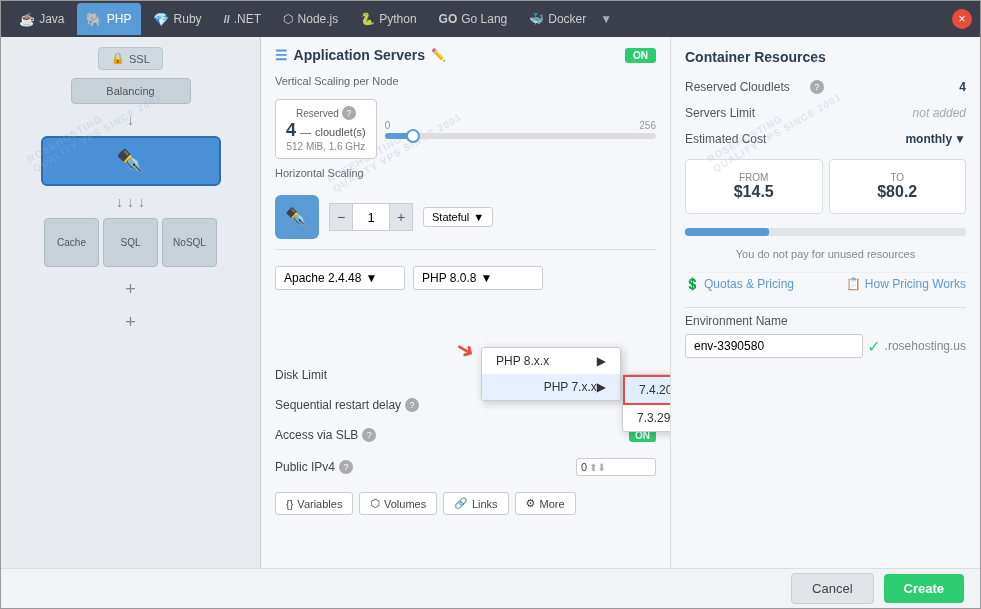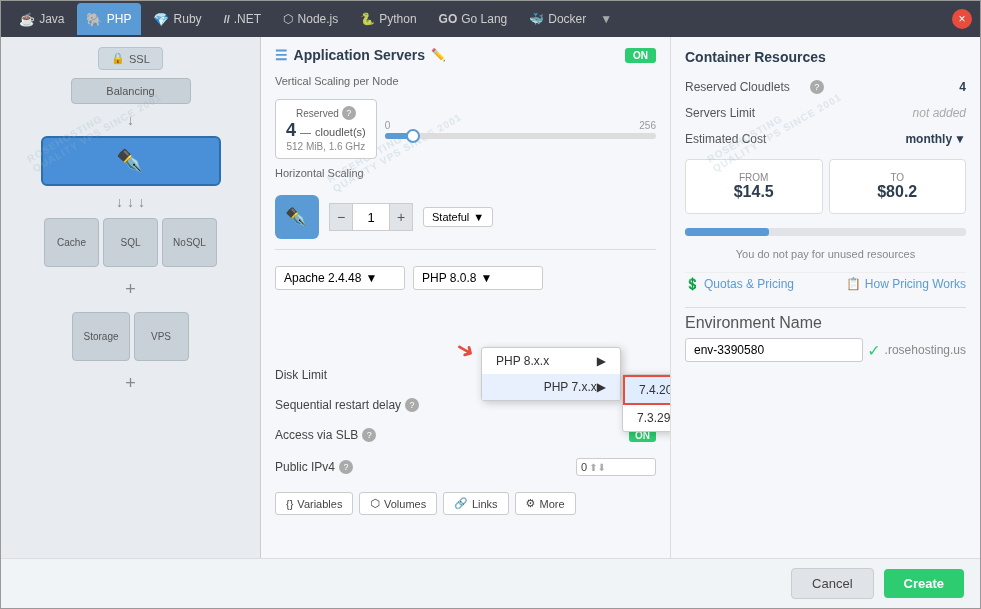--- a/index.html
+++ b/index.html
@@ -556,21 +556,21 @@
       cursor: pointer;
       text-decoration: none;
     }
 
     .env-section {
       margin-top: 6px;
       padding-top: 6px;
       border-top: 1px solid #ddd;
     }
     .env-label {
-      font-size: 16px;
+      font-size: 12px;
       color: #555;
       margin-bottom: 6px;
     }
     .env-input-row {
       display: flex;
       align-items: center;
       gap: 4px;
     }
     .env-input {
       flex: 1;
@@ -584,21 +584,21 @@
       color: #888;
       font-size: 12px;
     }
     .checkmark {
       color: #2ecc71;
       font-size: 16px;
     }
 
     
     .bottom-bar {
-      height: 50px;
+      height: 40px;
       background: #f0f4f7;
       border-top: 1px solid #ddd;
       display: flex;
       align-items: center;
       justify-content: flex-end;
       padding: 0 16px;
       gap: 10px;
     }
     .cancel-btn {
       padding: 7px 20px;
@@ -731,28 +731,20 @@
         <div class="node-box">
           <span>SQL</span>
         </div>
         <div class="node-box">
           <span>NoSQL</span>
         </div>
       </div>
 
       <div class="add-btn-left">+</div>
 
-      <div class="node-row" style="margin-top:4px;">
-        <div class="node-box">
-          <span>Storage</span>
-        </div>
-        <div class="node-box">
-          <span>VPS</span>
-        </div>
-      </div>
 
       <div class="add-btn-left">+</div>
     </div>
 
     <div class="middle-panel">
       <div class="rosehosting-watermark" style="top:100px; left:60px;">RoseHosting<br>QUALITY VPS SINCE 2001</div>
 
       <div class="panel-header">
         <div class="panel-title">
           <span style="color:#5b9bd5;">☰</span>

